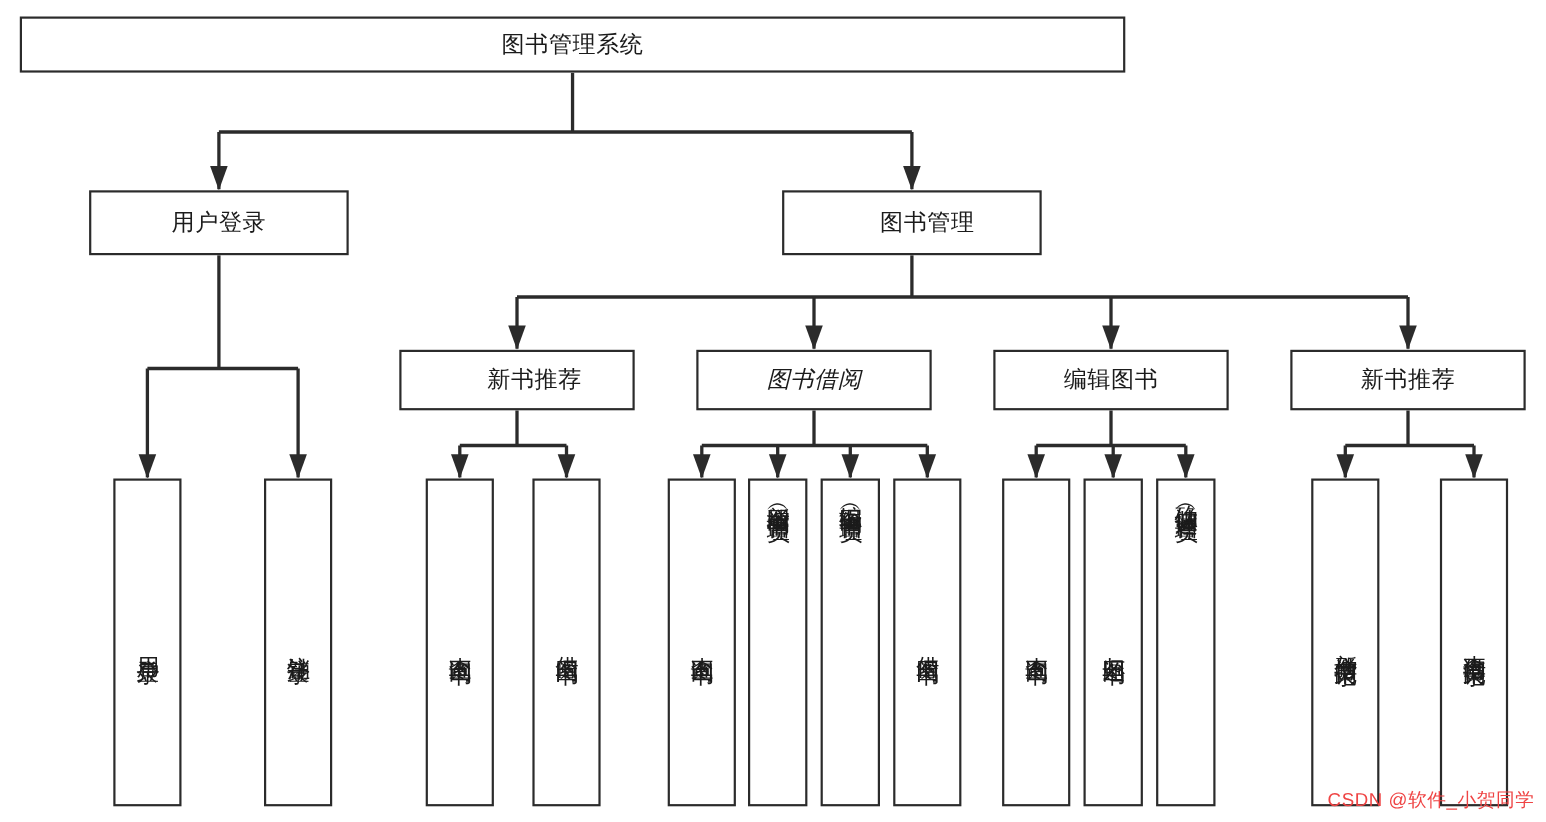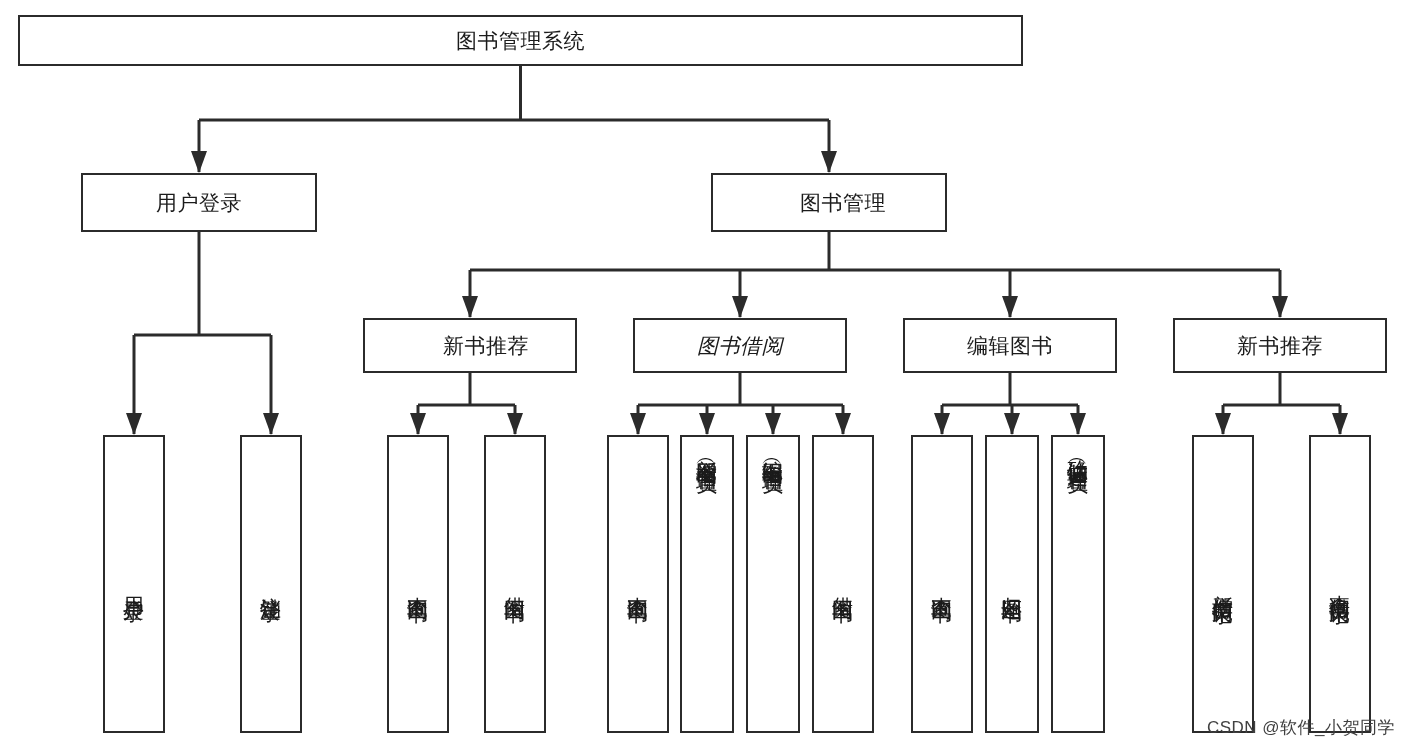--- a/index.html
+++ b/index.html
@@ -60,21 +60,21 @@
     top: 0;
     width: 1405px;
     height: 747px;
     pointer-events: none;
   }
   .watermark {
     position: absolute;
     right: 10px;
     bottom: 8px;
     font-size: 17px;
-    color: #404040;
+    color: #ef4444;
     white-space: nowrap;
     letter-spacing: 0.5px;
   }
 </style>
 </head>
 <body>
 
 <div id="diagram-root">
   <svg class="connectors" viewBox="0 0 1405 747" xmlns="http://www.w3.org/2000/svg">
     <g id="edge-group">

